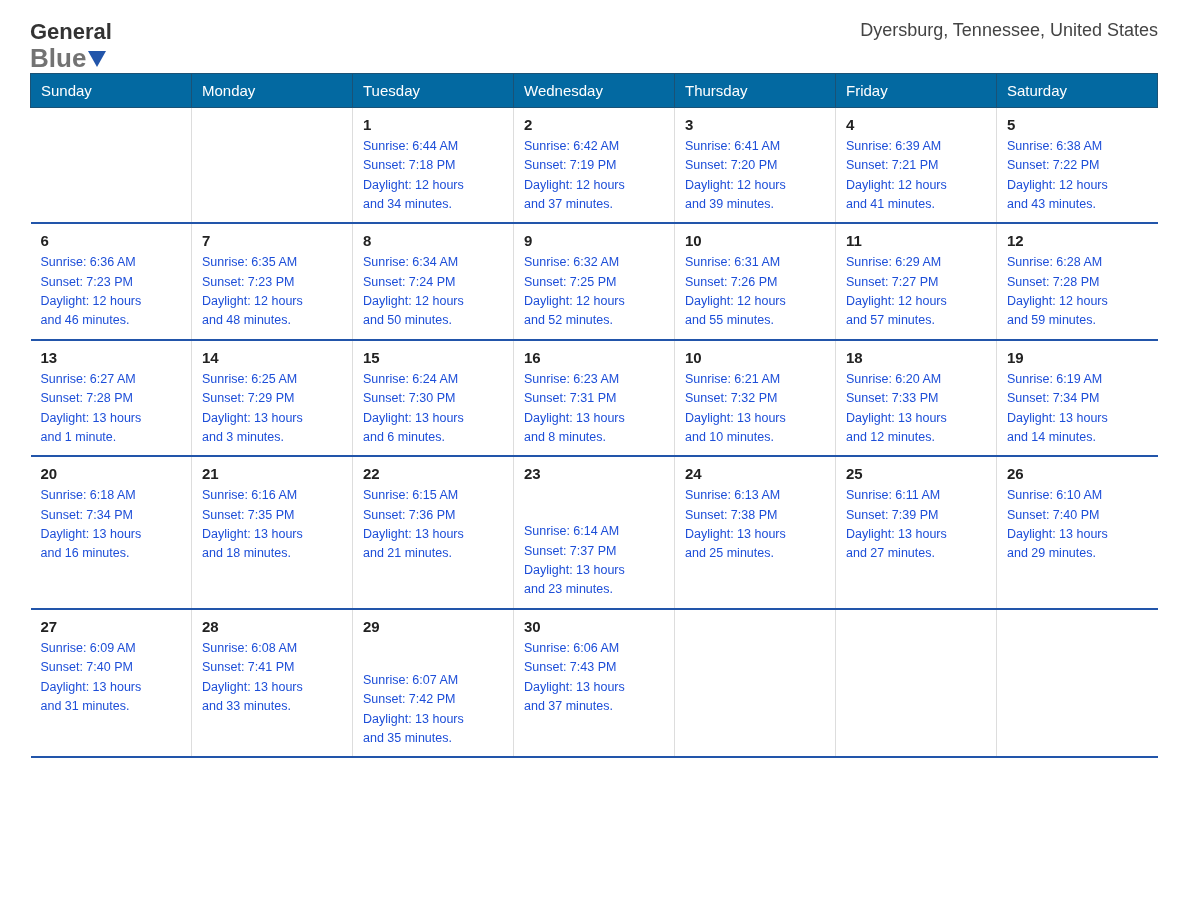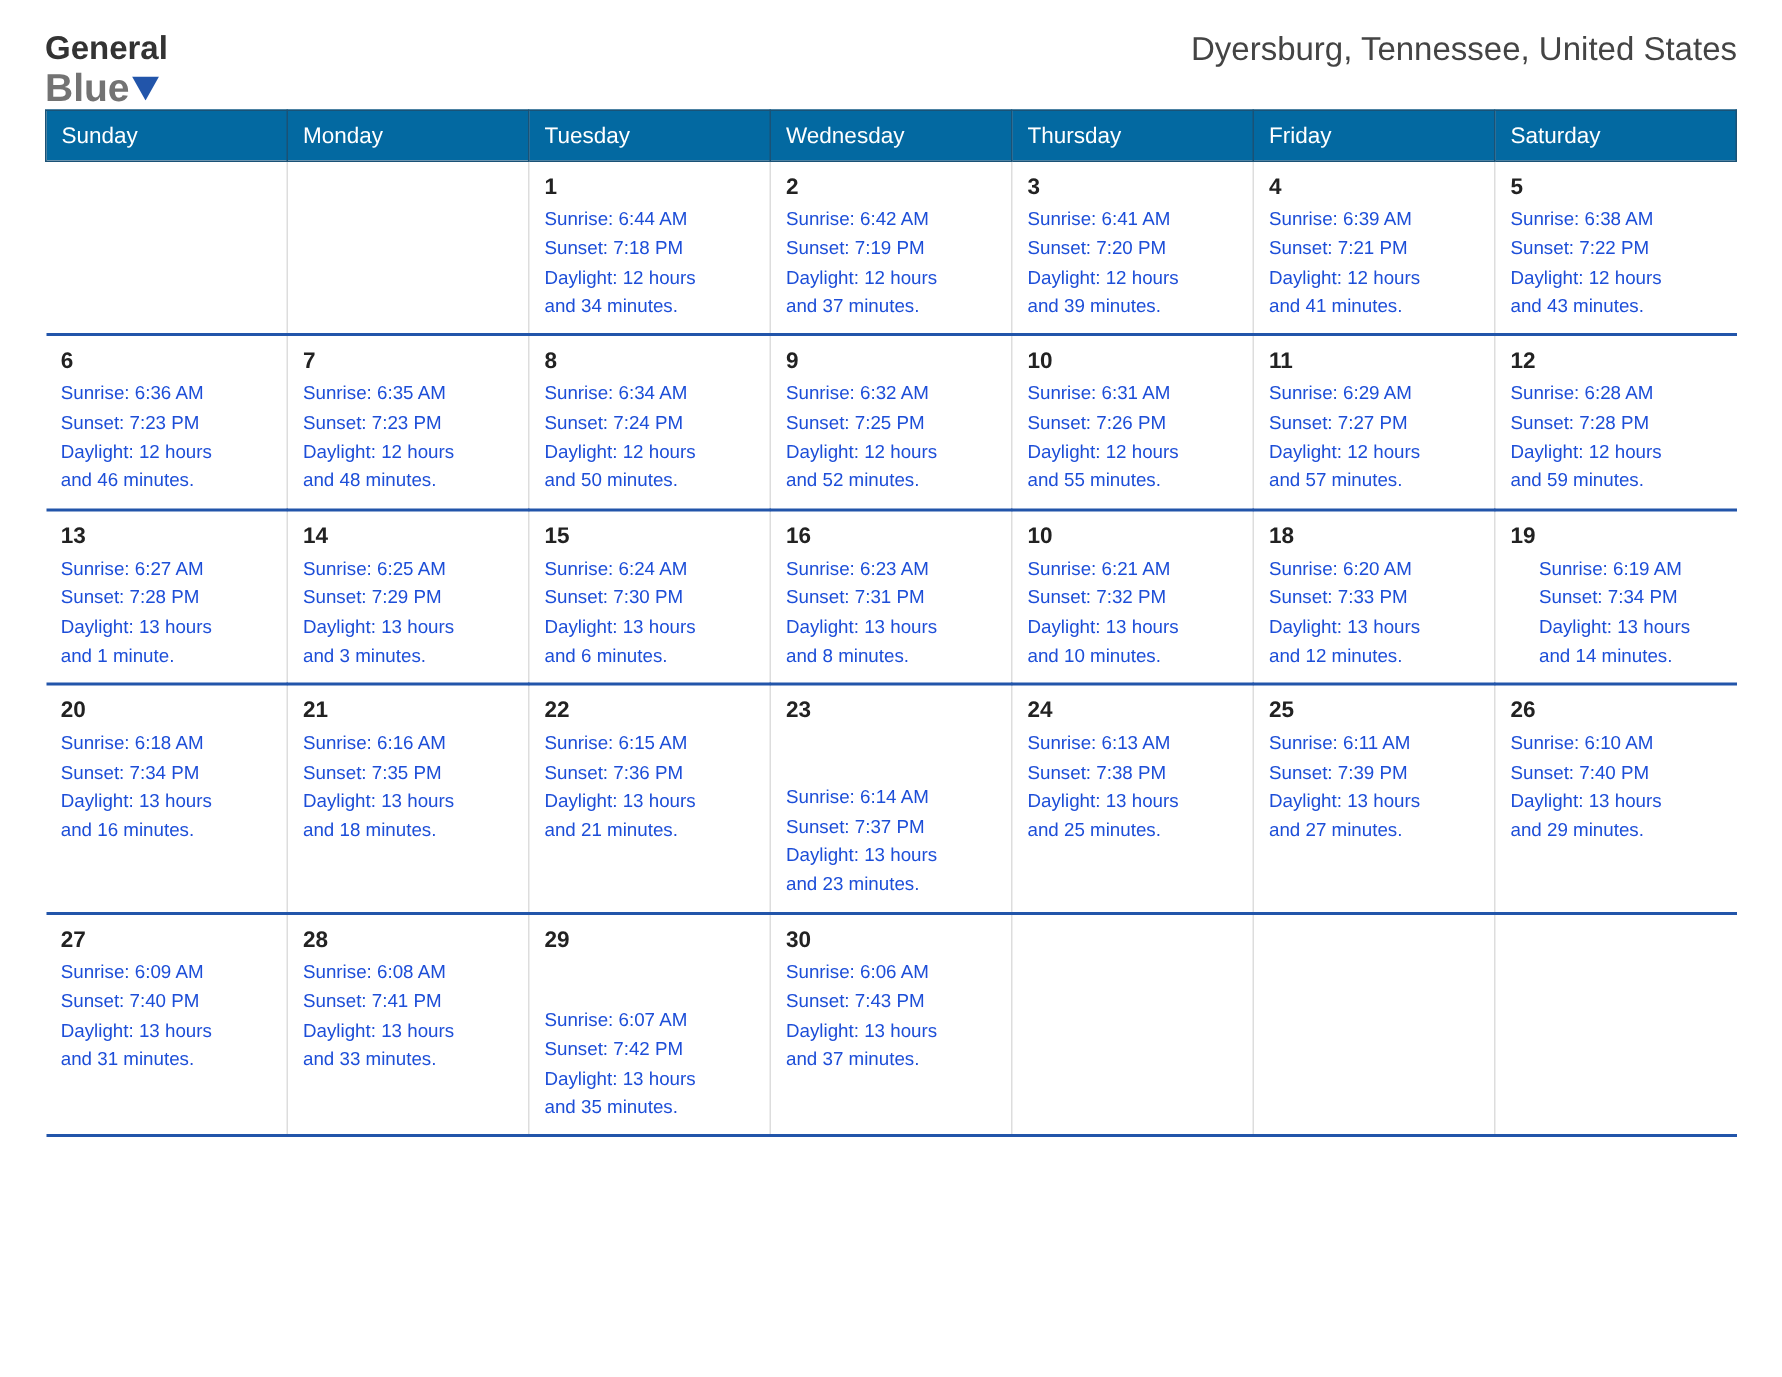--- a/index.html
+++ b/index.html
@@ -35,21 +35,21 @@
     .title-block {
       text-align: right;
     }
     .title-block h1 {
       font-size: 52px;
       font-weight: normal;
       color: #222;
       line-height: 1.1;
     }
     .title-block h2 {
-      font-size: 22px;
+      font-size: 18px;
       font-weight: normal;
       color: #444;
     }
     table {
       width: 100%;
       border-collapse: collapse;
       table-layout: fixed;
     }
     thead tr {
       background-color: #0369a1;
@@ -253,21 +253,21 @@
         </td>
         <td>
           <span class="day-number">18</span>
           <div class="day-info" style="white-space: pre-line;">Sunrise: 6:20 AM
 Sunset: 7:33 PM
 Daylight: 13 hours
 and 12 minutes.</div>
         </td>
         <td>
           <span class="day-number">19</span>
-          <div class="day-info" style="white-space: pre-line; margin-left: 19px;">Sunrise: 6:19 AM
+          <div class="day-info" style="white-space: pre-line;">Sunrise: 6:19 AM
 Sunset: 7:34 PM
 Daylight: 13 hours
 and 14 minutes.</div>
         </td>
       </tr>
       <tr>
         <td>
           <span class="day-number">20</span>
           <div class="day-info" style="white-space: pre-line;">Sunrise: 6:18 AM
 Sunset: 7:34 PM

